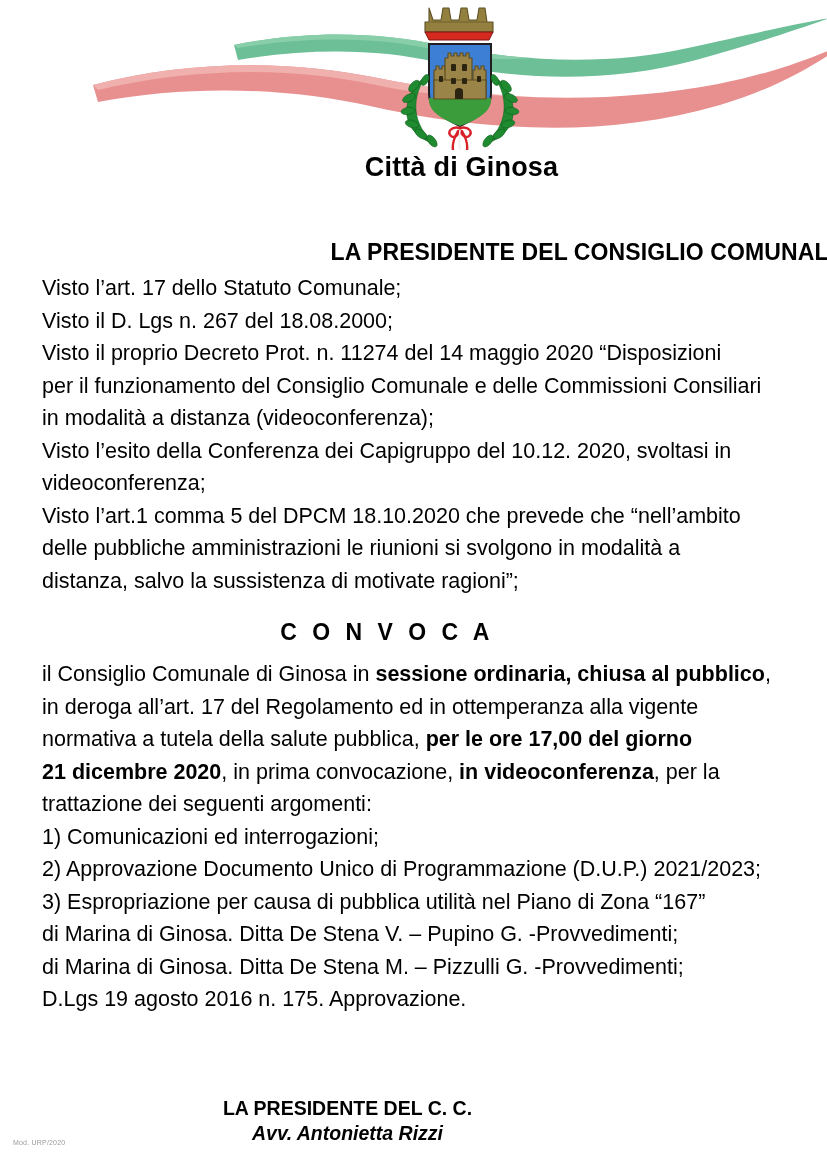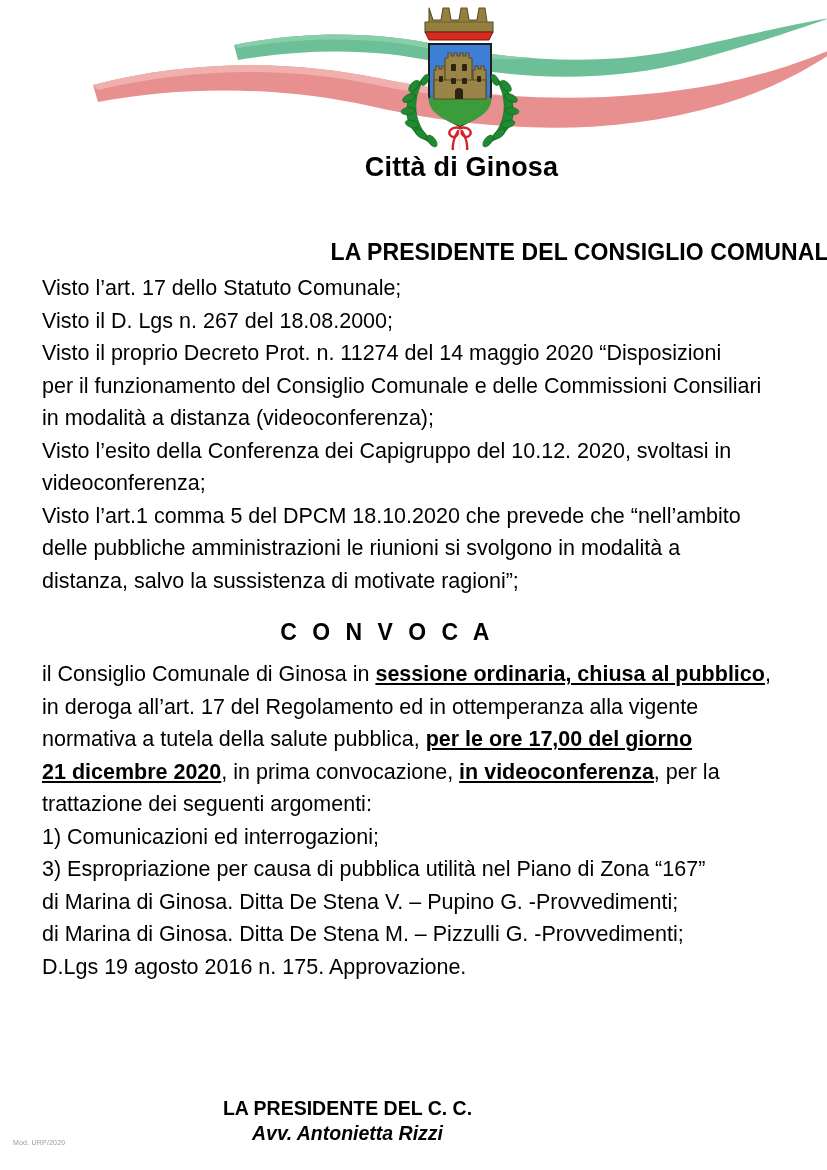--- a/index.html
+++ b/index.html
@@ -86,21 +86,21 @@
     text-align: center;
     font-size: 23px;
     font-weight: bold;
     letter-spacing: 4.5px;
     line-height: 32px;
     margin-top: 19px;
     margin-bottom: 10px;
     padding-right: 70px;
   }
 
-  b.em { font-weight: bold; text-decoration: underline; }
+  b.em { font-weight: bold; }
 
   
   .signature {
     position: absolute;
     left: 0;
     top: 1096px;
     width: 827px;
     padding-right: 132px;
     box-sizing: border-box;
     text-align: center;
@@ -238,20 +238,21 @@
 
     <div class="para-line">in deroga all’art. 17 del Regolamento ed in ottemperanza alla vigente</div>
 
     <div class="para-line"><span>normativa a tutela della salute pubblica, </span><b class="em">per le ore 17,00 del giorno</b></div>
 
     <div class="para-line"><b class="em">21 dicembre 2020</b><span>, in prima convocazione, </span><b class="em">in videoconferenza</b><span>, per la</span></div>
 
     <div class="para-line">trattazione dei seguenti argomenti:</div>
 
     <div class="para-line">1) Comunicazioni ed interrogazioni;</div>
+    <div class="para-line">2) Approvazione Documento Unico di Programmazione (D.U.P.) 2021/2023;</div>
     <div class="para-line">3) Espropriazione per causa di pubblica utilità nel Piano di Zona “167”</div>
     <div class="para-line">di Marina di Ginosa. Ditta De Stena V. – Pupino G. -Provvedimenti;</div>
     <div class="para-line">di Marina di Ginosa. Ditta De Stena M. – Pizzulli G. -Provvedimenti;</div>
     <div class="para-line">D.Lgs 19 agosto 2016 n. 175. Approvazione.</div>
   </div>
 
   <div class="signature">
     <div class="sig-role">LA PRESIDENTE DEL C. C.</div>
     <div class="sig-name">Avv. Antonietta Rizzi</div>
   </div>

